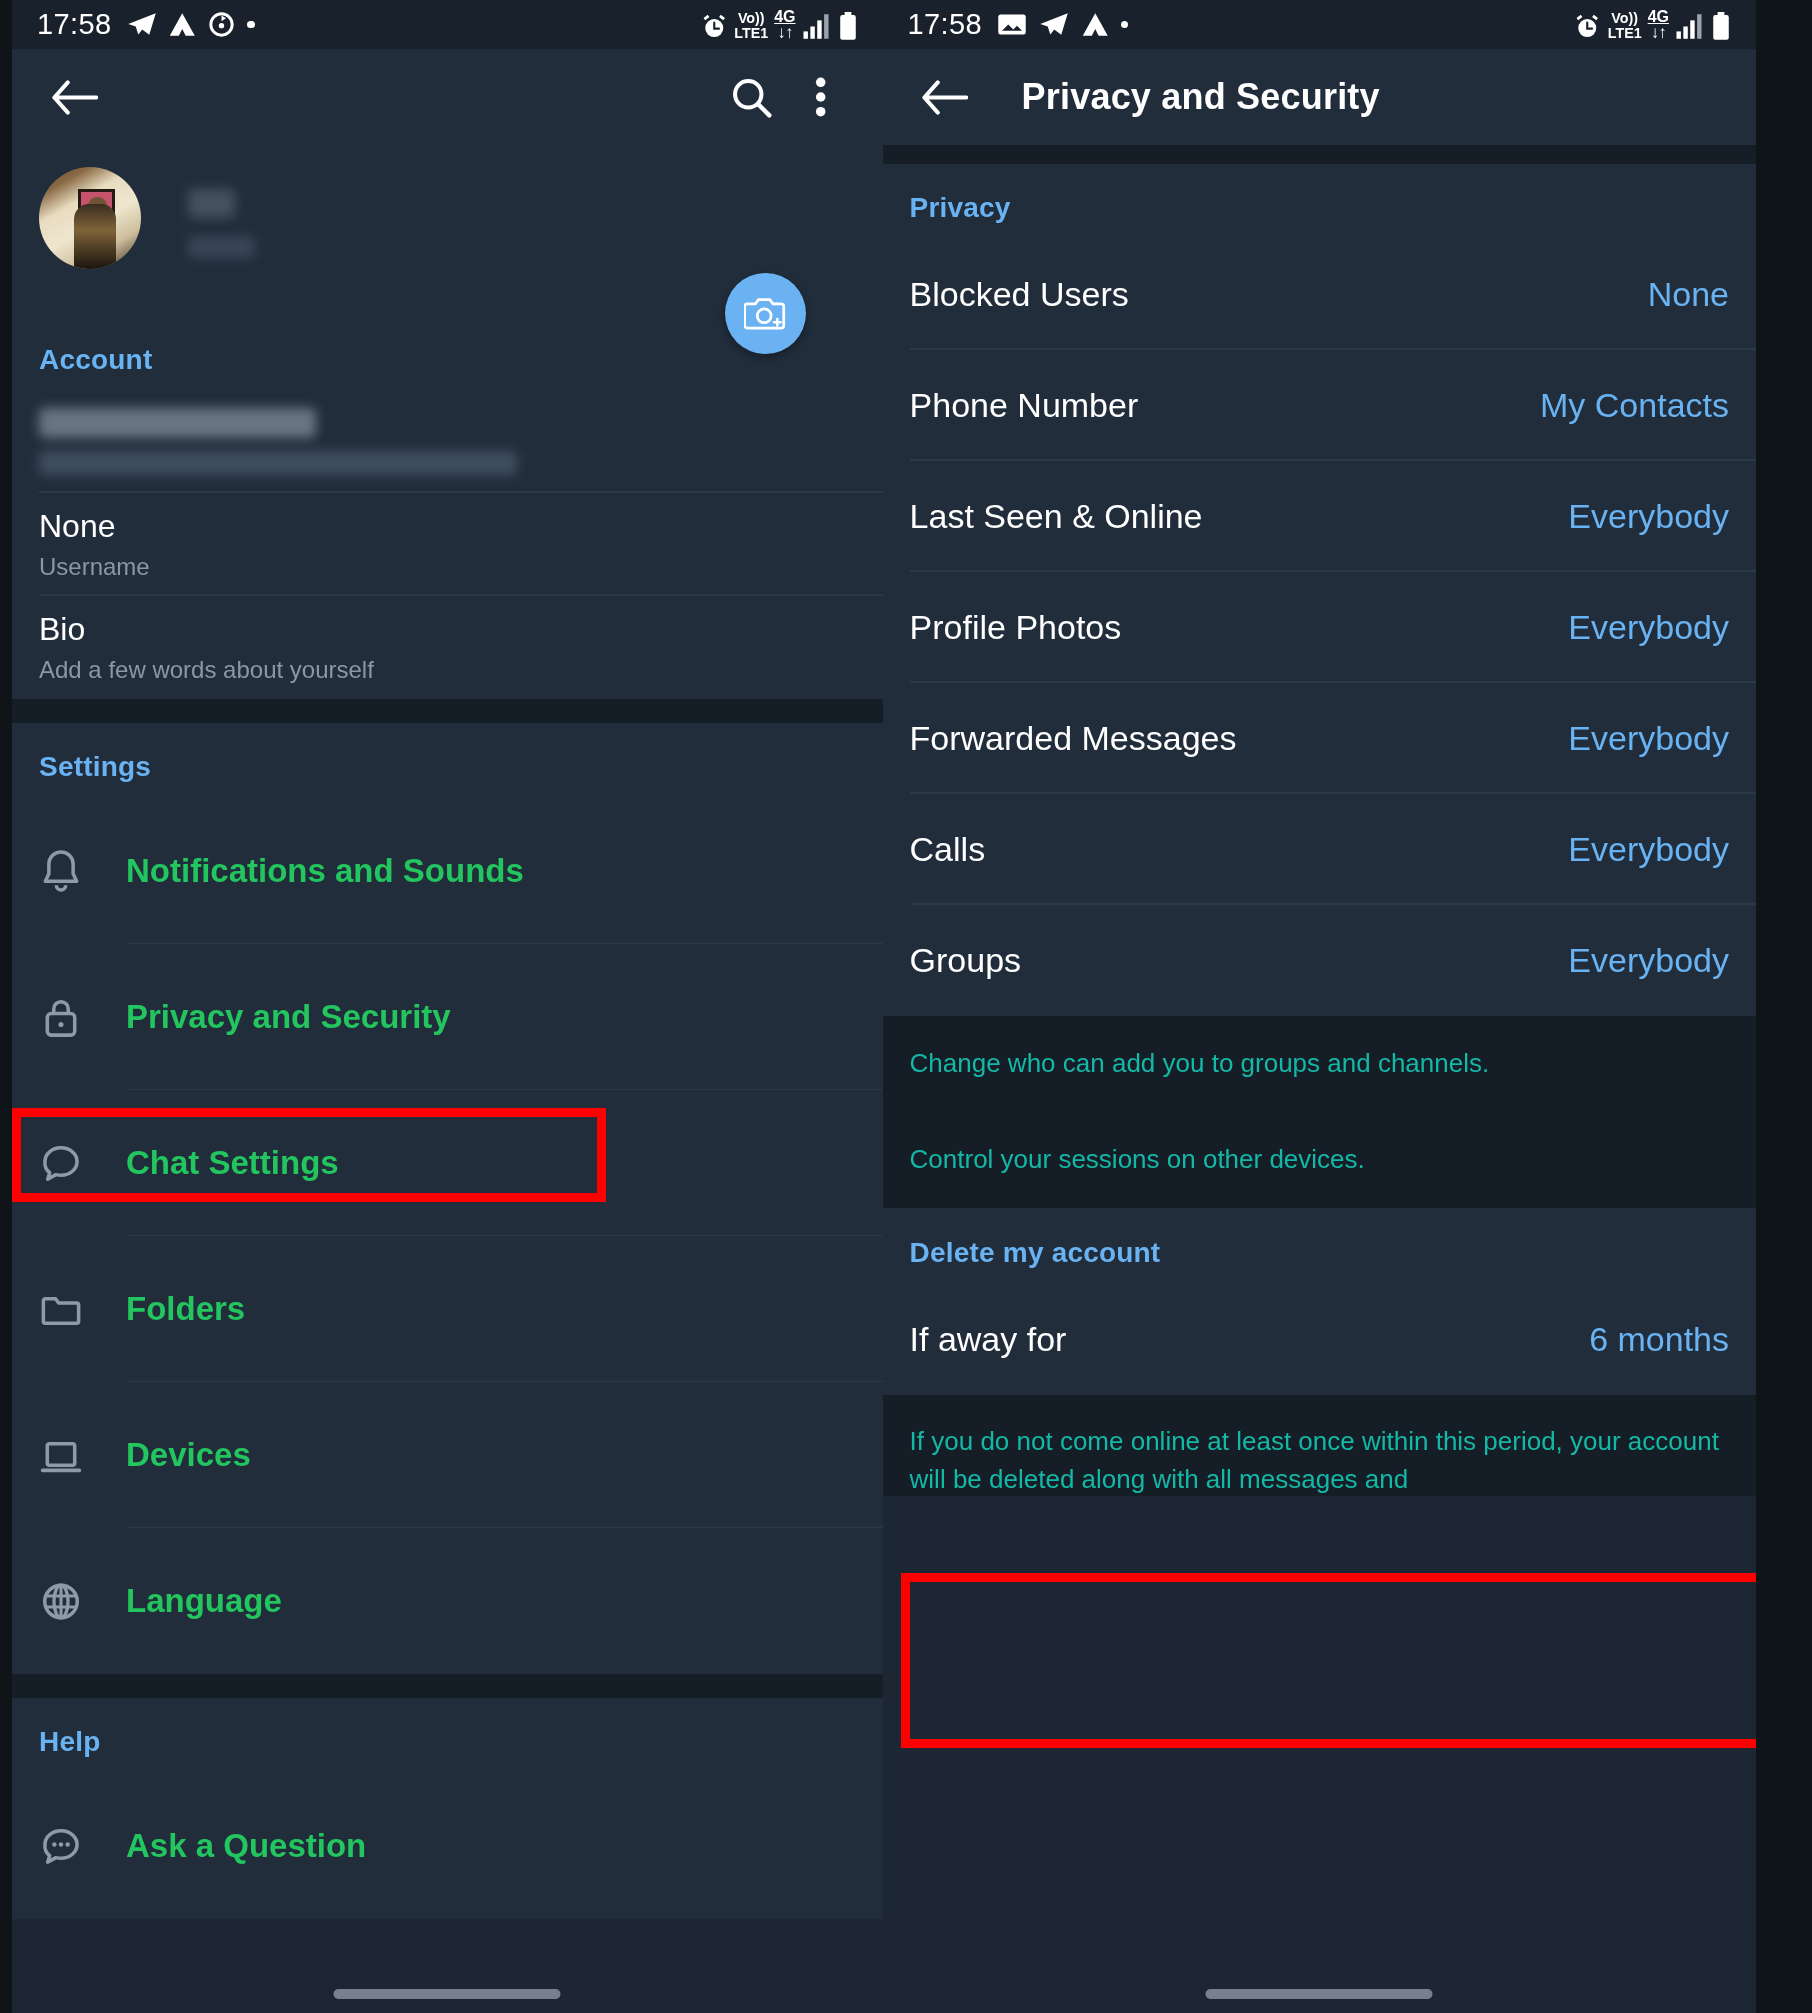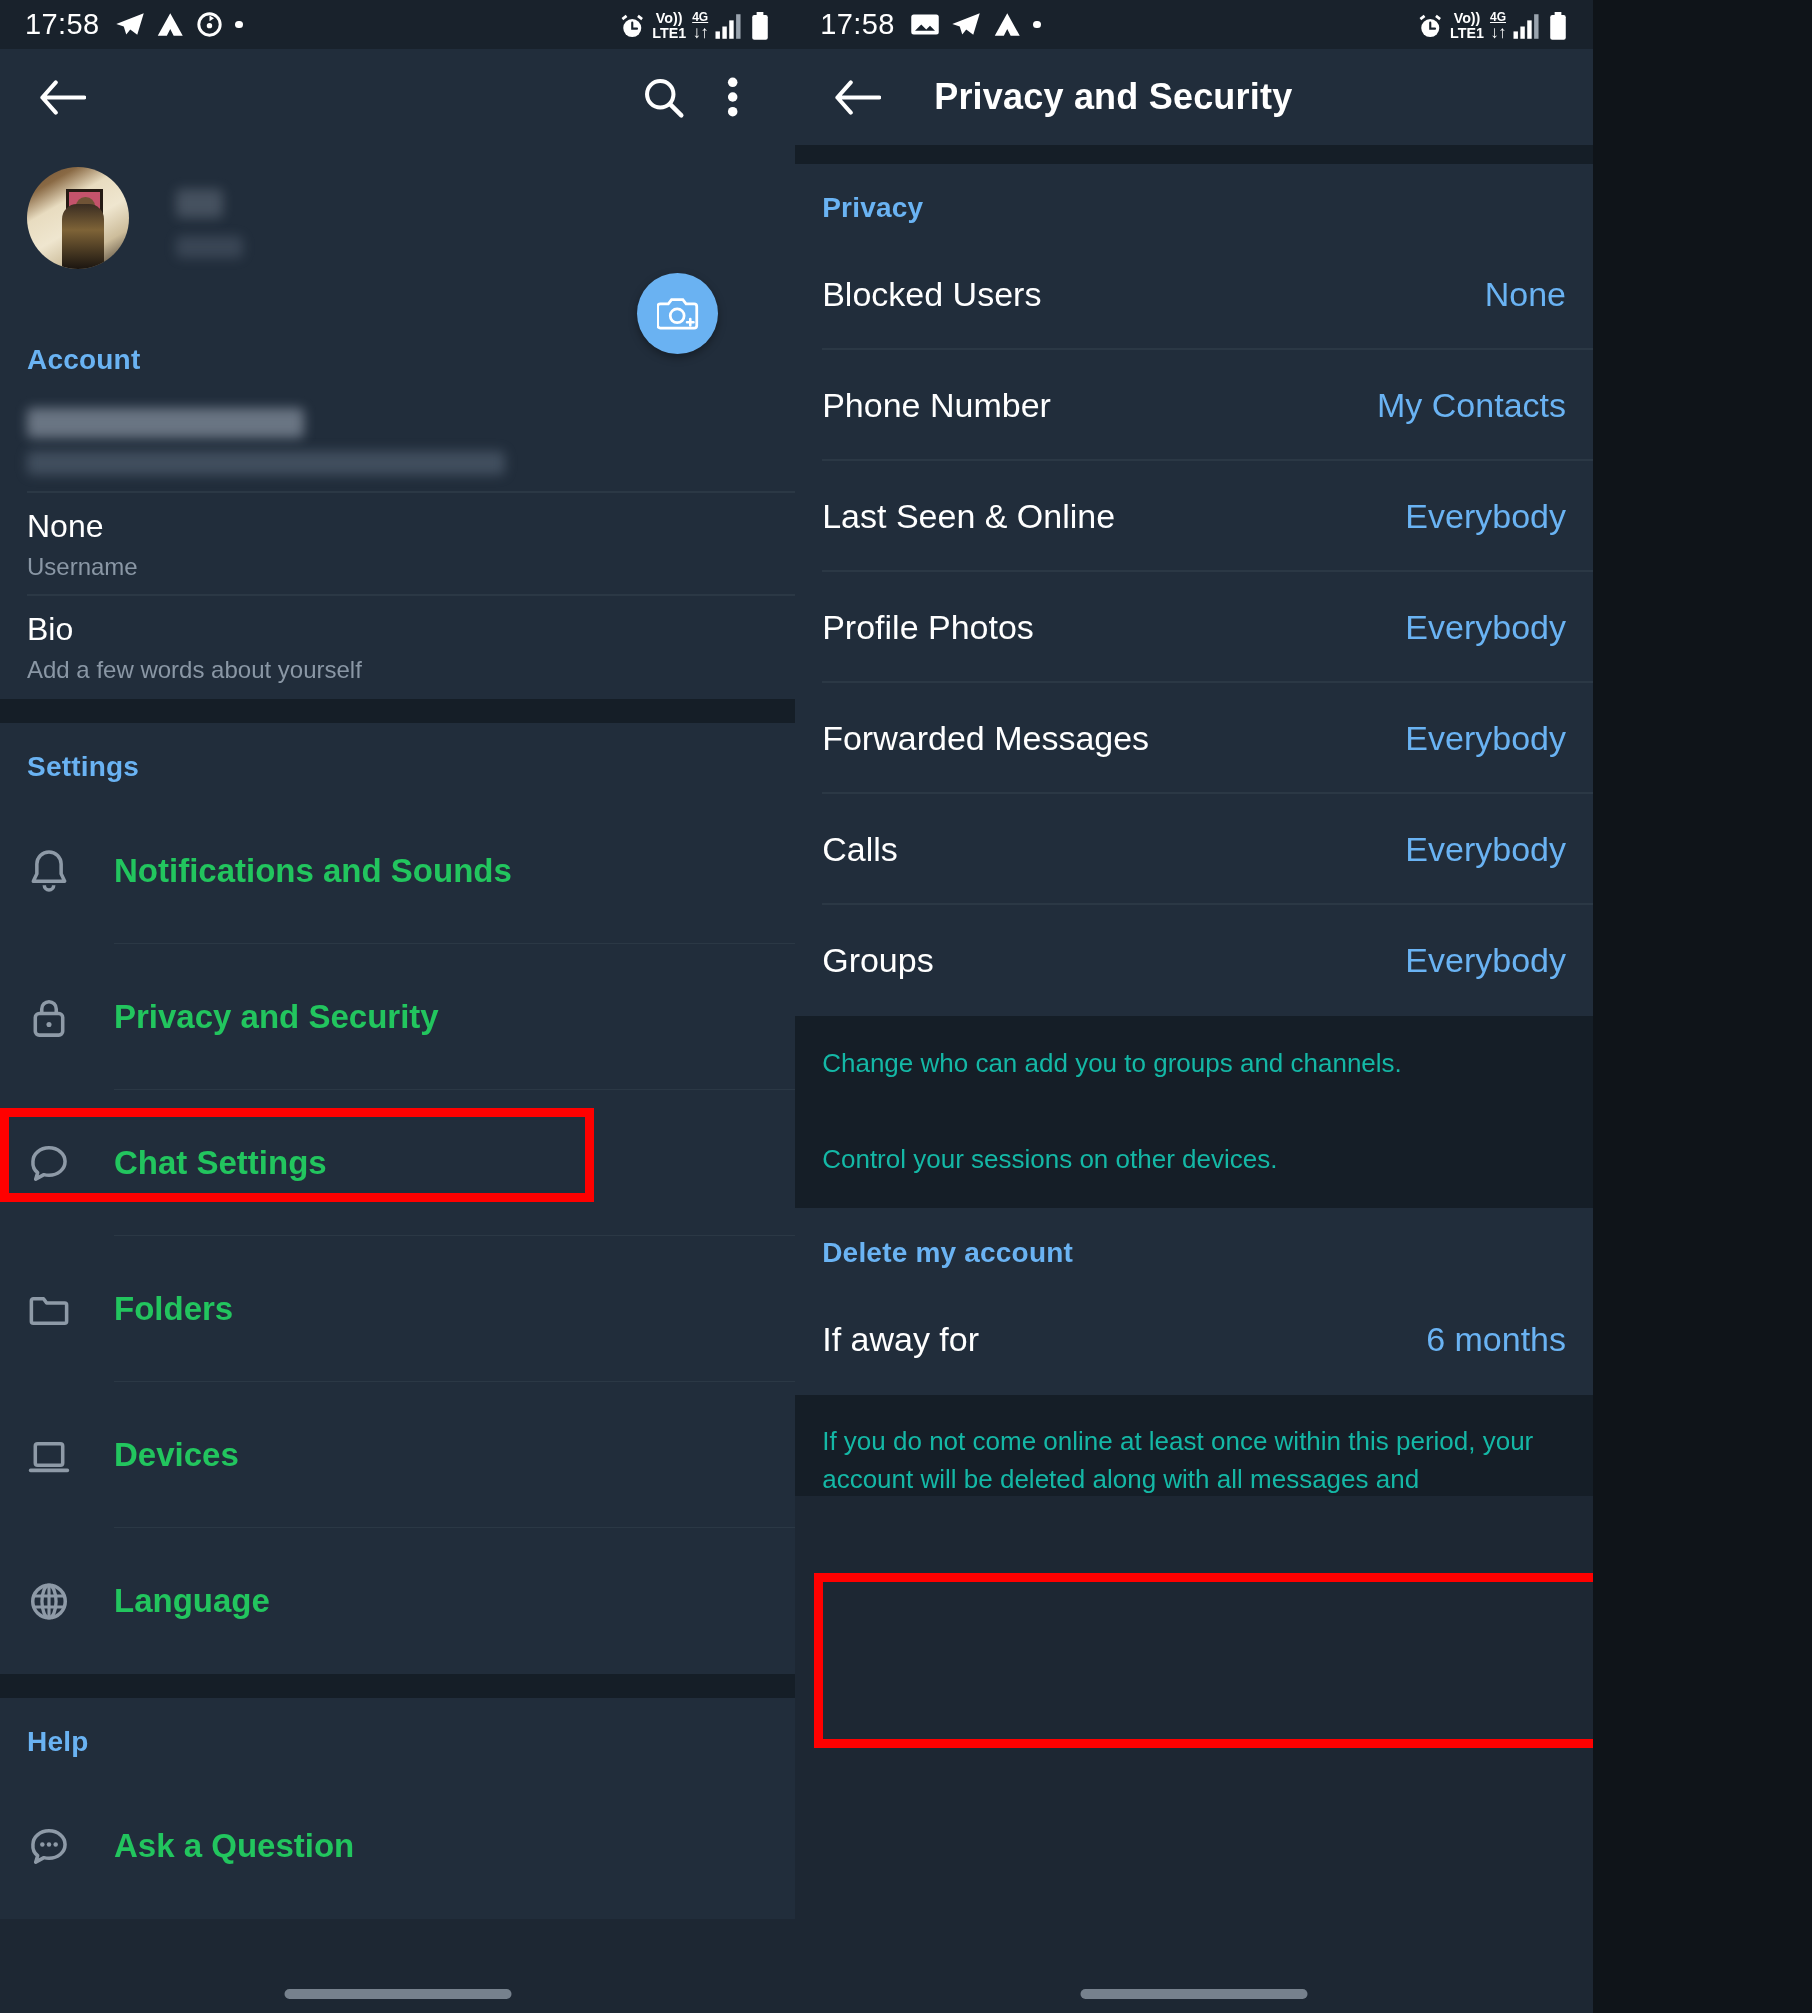--- a/index.html
+++ b/index.html
@@ -2,41 +2,41 @@
 <html style="font-size:13.4px"><head>
 <meta charset="utf-8">
 <style>
   * { box-sizing: border-box; margin: 0; padding: 0; }
   html, body {
     width: 1812px; height: 2014px;
     background: #0f1419;
     font-family: "Liberation Sans", sans-serif;
     overflow: hidden;
   }
-  .screens { display: flex; width: 1593px; height: 2014px; }
+  .screens { display: flex; width: 1756px; height: 2014px; padding-left: 12px; }
   .phone { position: relative; height: 2014px; overflow: hidden; }
   .phone-left  { width: 905px; background: #1d2733; }
   .phone-right { width: 908px; background: #1d2733; }
 
   
   .statusbar {
     height: 49px;
     background: #19222c;
     display: flex; align-items: center;
     padding: 0 25px;
     color: #ffffff;
   }
   .sb-time { font-size: 29px; letter-spacing: 0.4px; }
   .sb-left-icons { display: flex; align-items: center; gap: 11.7px; margin-left: 15px; }
   .sb-spacer { flex: 1 1 auto; }
   .sb-right-icons { display: flex; align-items: flex-end; gap: 6px; }
   .sb-ico { display: inline-flex; align-items: center; }
   .sb-dot { width: 7.6px; height: 7.6px; border-radius: 50%; background: #ffffff; display:inline-block; }
   .voltetxt { font-size: 14.3px; line-height: 14.3px; font-weight: bold; text-align: center; }
-  .gtxt { font-size: 12px; line-height: 16px; font-weight: bold; text-decoration: underline; }
+  .gtxt { font-size: 16px; line-height: 16px; font-weight: bold; text-decoration: underline; }
   .arrows { font-size: 17px; line-height: 15px; letter-spacing: -0.8px; }
 
   
   .appbar {
     height: 96px; background: #212d3b;
     display: flex; align-items: center;
     padding: 0 27px; color: #fff;
   }
   .appbar-r { background:#212d3b; }
   .appbar .spacer { flex: 1 1 auto; }

